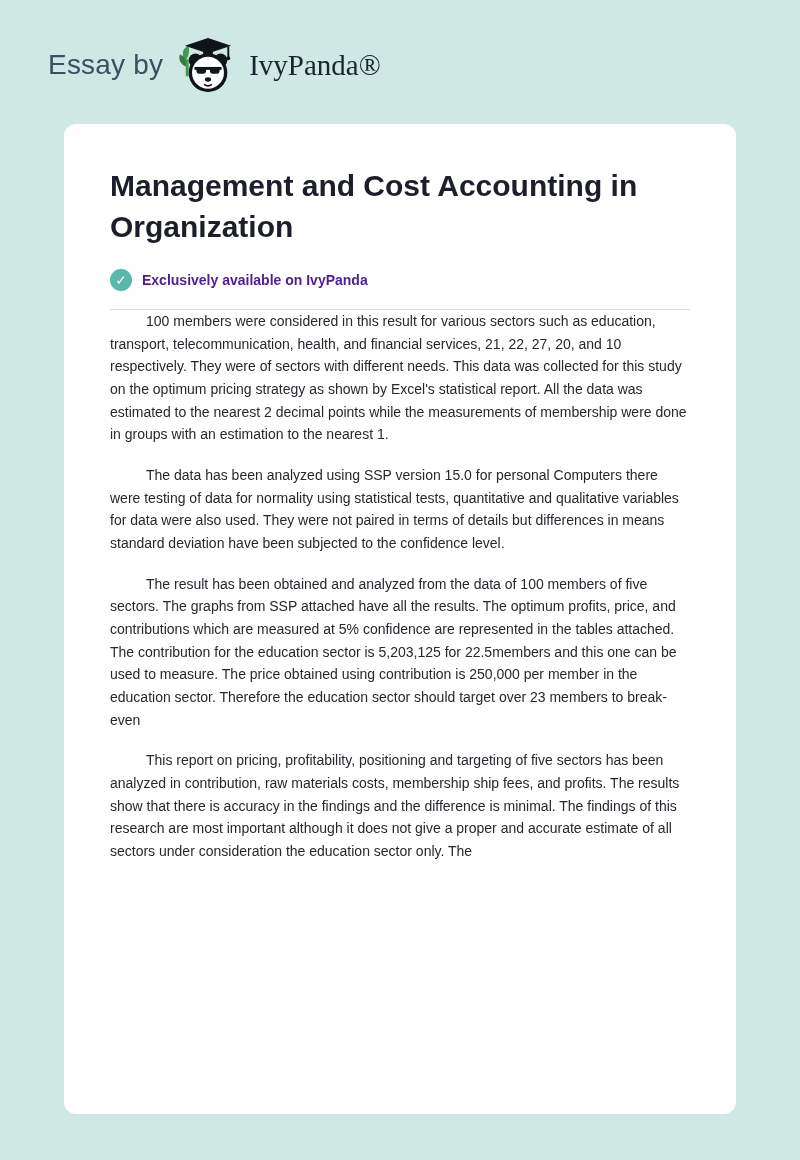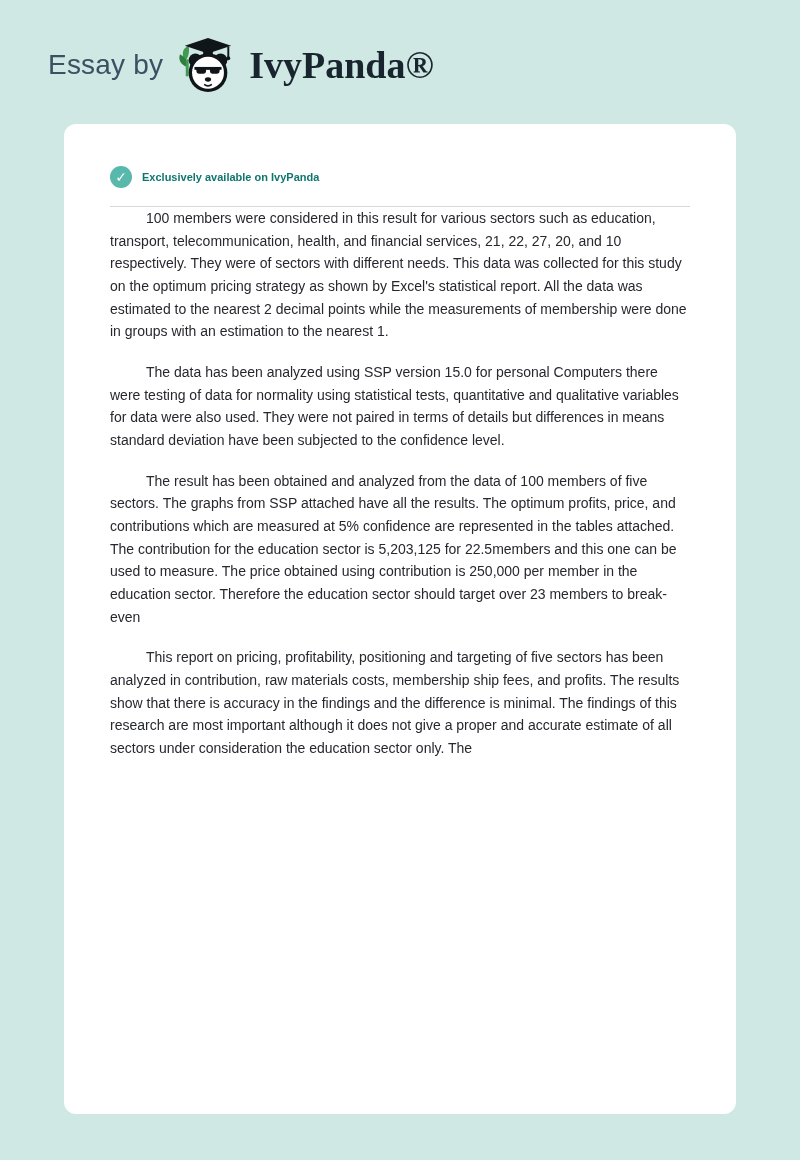--- a/index.html
+++ b/index.html
@@ -30,22 +30,22 @@
     font-weight: 400;
     letter-spacing: 0.2px;
   }
   .logo-wrap {
     display: flex;
     align-items: center;
     gap: 10px;
   }
   .brand {
     font-family: "Liberation Serif", serif;
-    font-size: 38px;
-    font-weight: 700;
+    font-size: 29px;
+    font-weight: 400;
     color: #18242e;
   }
   
   .card {
     width: 672px;
     margin: 6px auto 0 auto;
     background: #ffffff;
     border-radius: 12px;
     box-sizing: border-box;
     padding: 42px 46px 90px 46px;
@@ -70,23 +70,23 @@
     height: 22px;
     border-radius: 50%;
     background: #57b8ab;
     color: #ffffff;
     font-size: 14px;
     line-height: 22px;
     text-align: center;
     flex: 0 0 auto;
   }
   .badge-label {
-    font-size: 11px;
+    font-size: 14px;
     font-weight: 700;
-    color: #0f766e;
+    color: #4c1d95;
   }
   .section-heading {
     font-size: 26px;
     font-weight: 700;
     color: #1c1e2b;
     margin: 36px 0 14px 0;
   }
   .para {
     font-size: 14px;
     line-height: 1.62;
@@ -128,20 +128,21 @@
           <ellipse cx="32" cy="45" rx="3.2" ry="2.2" fill="#10151a"></ellipse>
           <path d="M28 50 Q32 53 36 50" stroke="#10151a" stroke-width="1.8" fill="none"></path>
         </svg>
       </span>
       <span class="brand">IvyPanda®</span>
     </span>
   </div>
 
   <div class="card">
 
+    <h1 class="title">Management and Cost Accounting in Organization</h1>
 
     <div class="badge-row">
       <span class="check-circle">✓</span>
       <span class="badge-label">Exclusively available on IvyPanda</span>
     </div>
 
     <p class="para">100 members were considered in this result for various sectors such as education, transport, telecommunication, health, and financial services, 21, 22, 27, 20, and 10 respectively. They were of sectors with different needs. This data was collected for this study on the optimum pricing strategy as shown by Excel's statistical report. All the data was estimated to the nearest 2 decimal points while the measurements of membership were done in groups with an estimation to the nearest 1.</p>
     <p class="para">The data has been analyzed using SSP version 15.0 for personal Computers there were testing of data for normality using statistical tests, quantitative and qualitative variables for data were also used. They were not paired in terms of details but differences in means standard deviation have been subjected to the confidence level.</p>
 
     <p class="para">The result has been obtained and analyzed from the data of 100 members of five sectors. The graphs from SSP attached have all the results. The optimum profits, price, and contributions which are measured at 5% confidence are represented in the tables attached. The contribution for the education sector is 5,203,125 for 22.5members and this one can be used to measure. The price obtained using contribution is 250,000 per member in the education sector. Therefore the education sector should target over 23 members to break-even</p>

